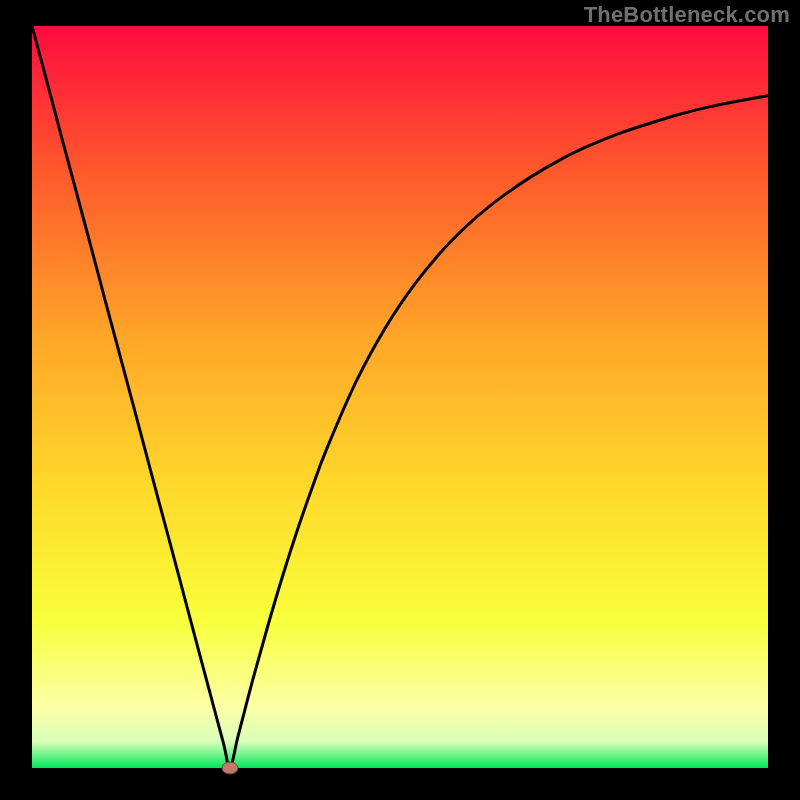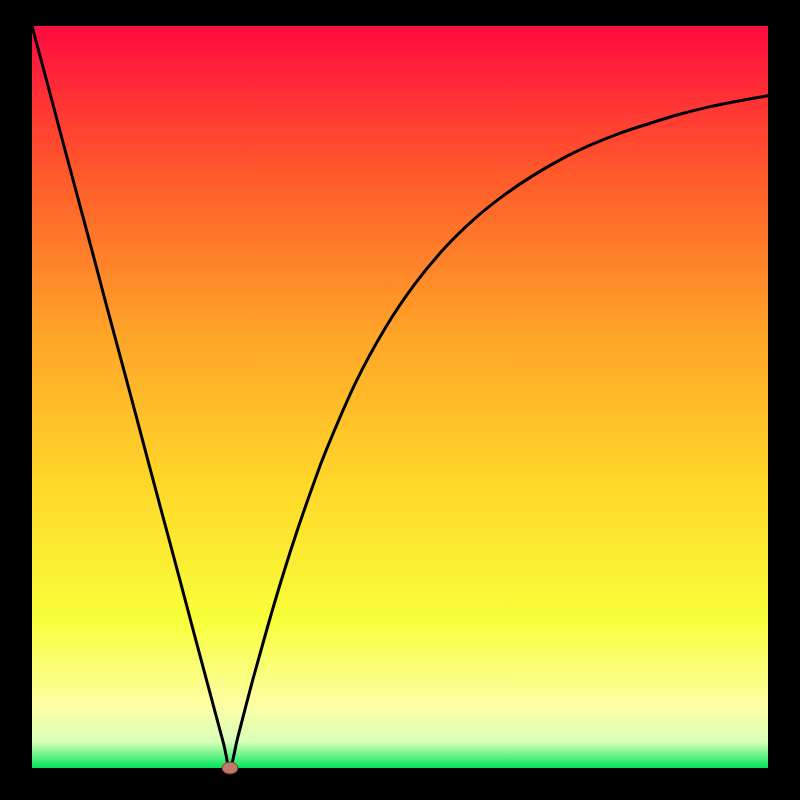--- a/index.html
+++ b/index.html
@@ -32,20 +32,21 @@
   svg.plot {
     position: absolute;
     top: 0;
     left: 0;
   }
 </style>
 </head>
 <body>
 
 <div class="frame">
+  <div class="watermark">TheBottleneck.com</div>
   <svg class="plot" width="800" height="800" viewBox="0 0 800 800">
     <defs>
       <linearGradient id="bg-grad" x1="0" y1="0" x2="0" y2="1">
         <stop id="g0" offset="0%" stop-color="#ff0b3f"></stop>
         <stop id="g1" offset="20%" stop-color="#ff5a2b"></stop>
         <stop id="g2" offset="42%" stop-color="#ffa628"></stop>
         <stop id="g3" offset="62%" stop-color="#ffd82a"></stop>
         <stop id="g4" offset="80%" stop-color="#f8ff3a"></stop>
         <stop id="g5" offset="92%" stop-color="#fbffa8"></stop>
         <stop id="g6" offset="96.5%" stop-color="#d8ffb8"></stop>

